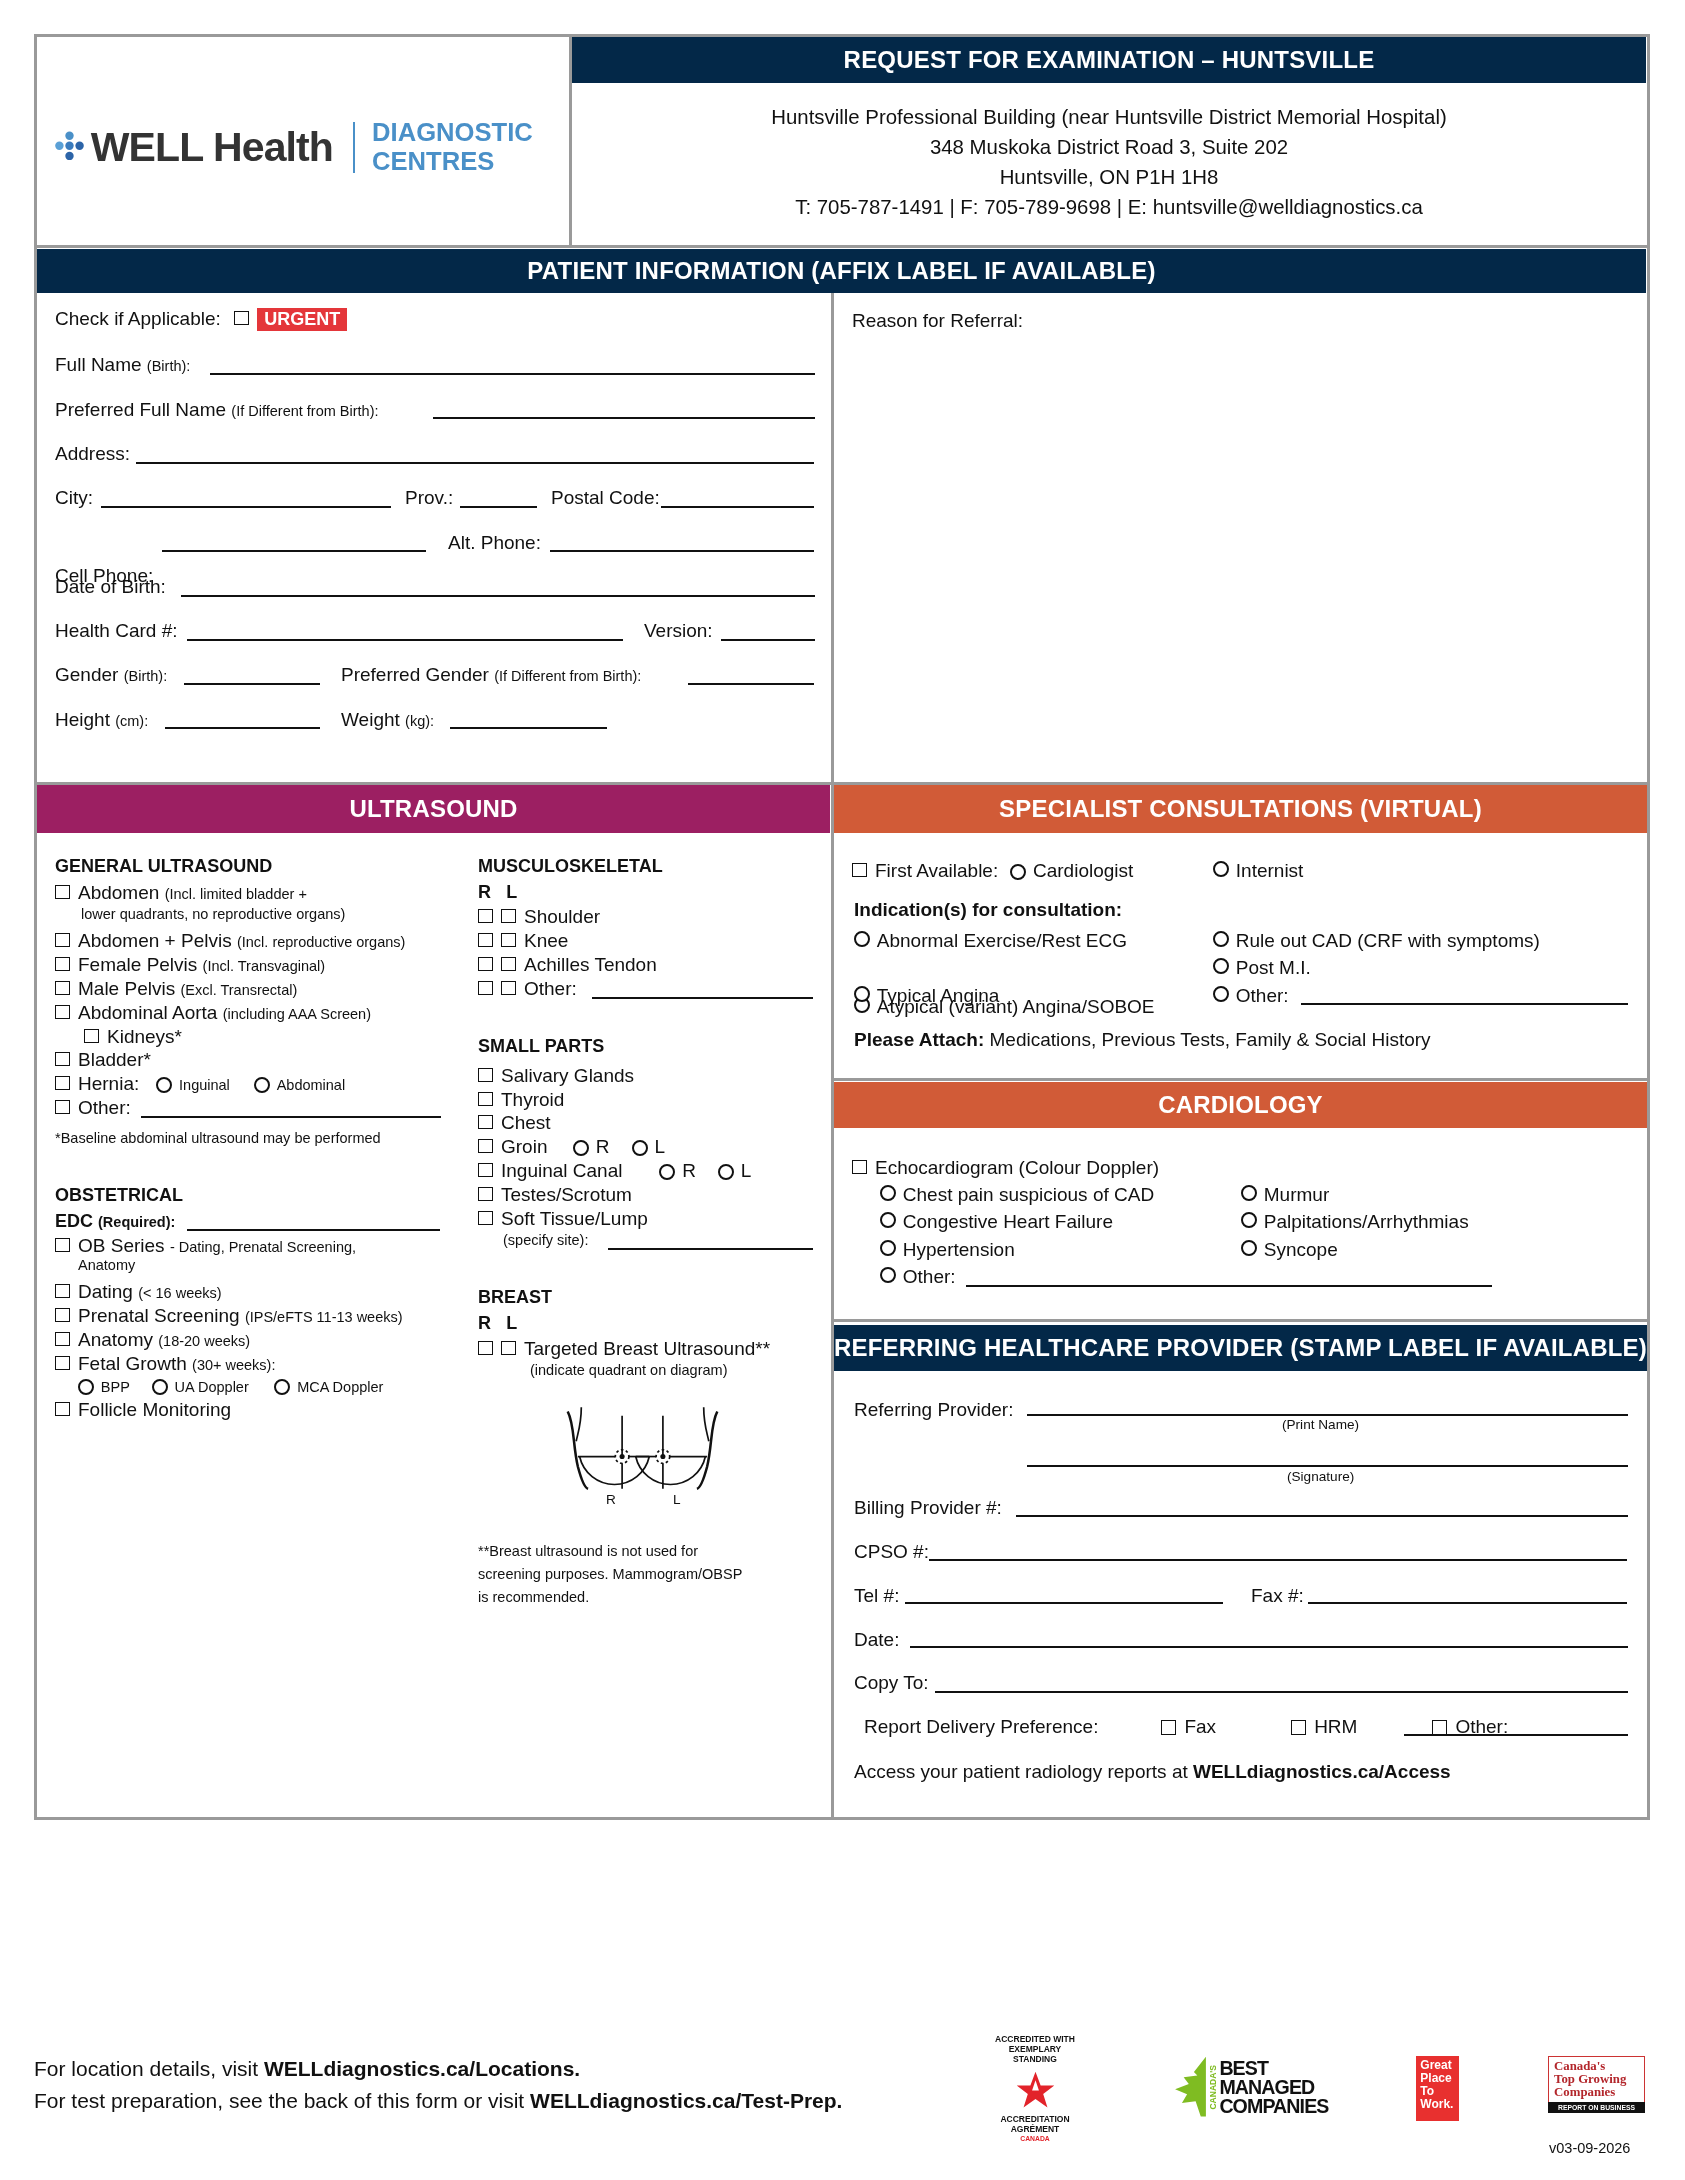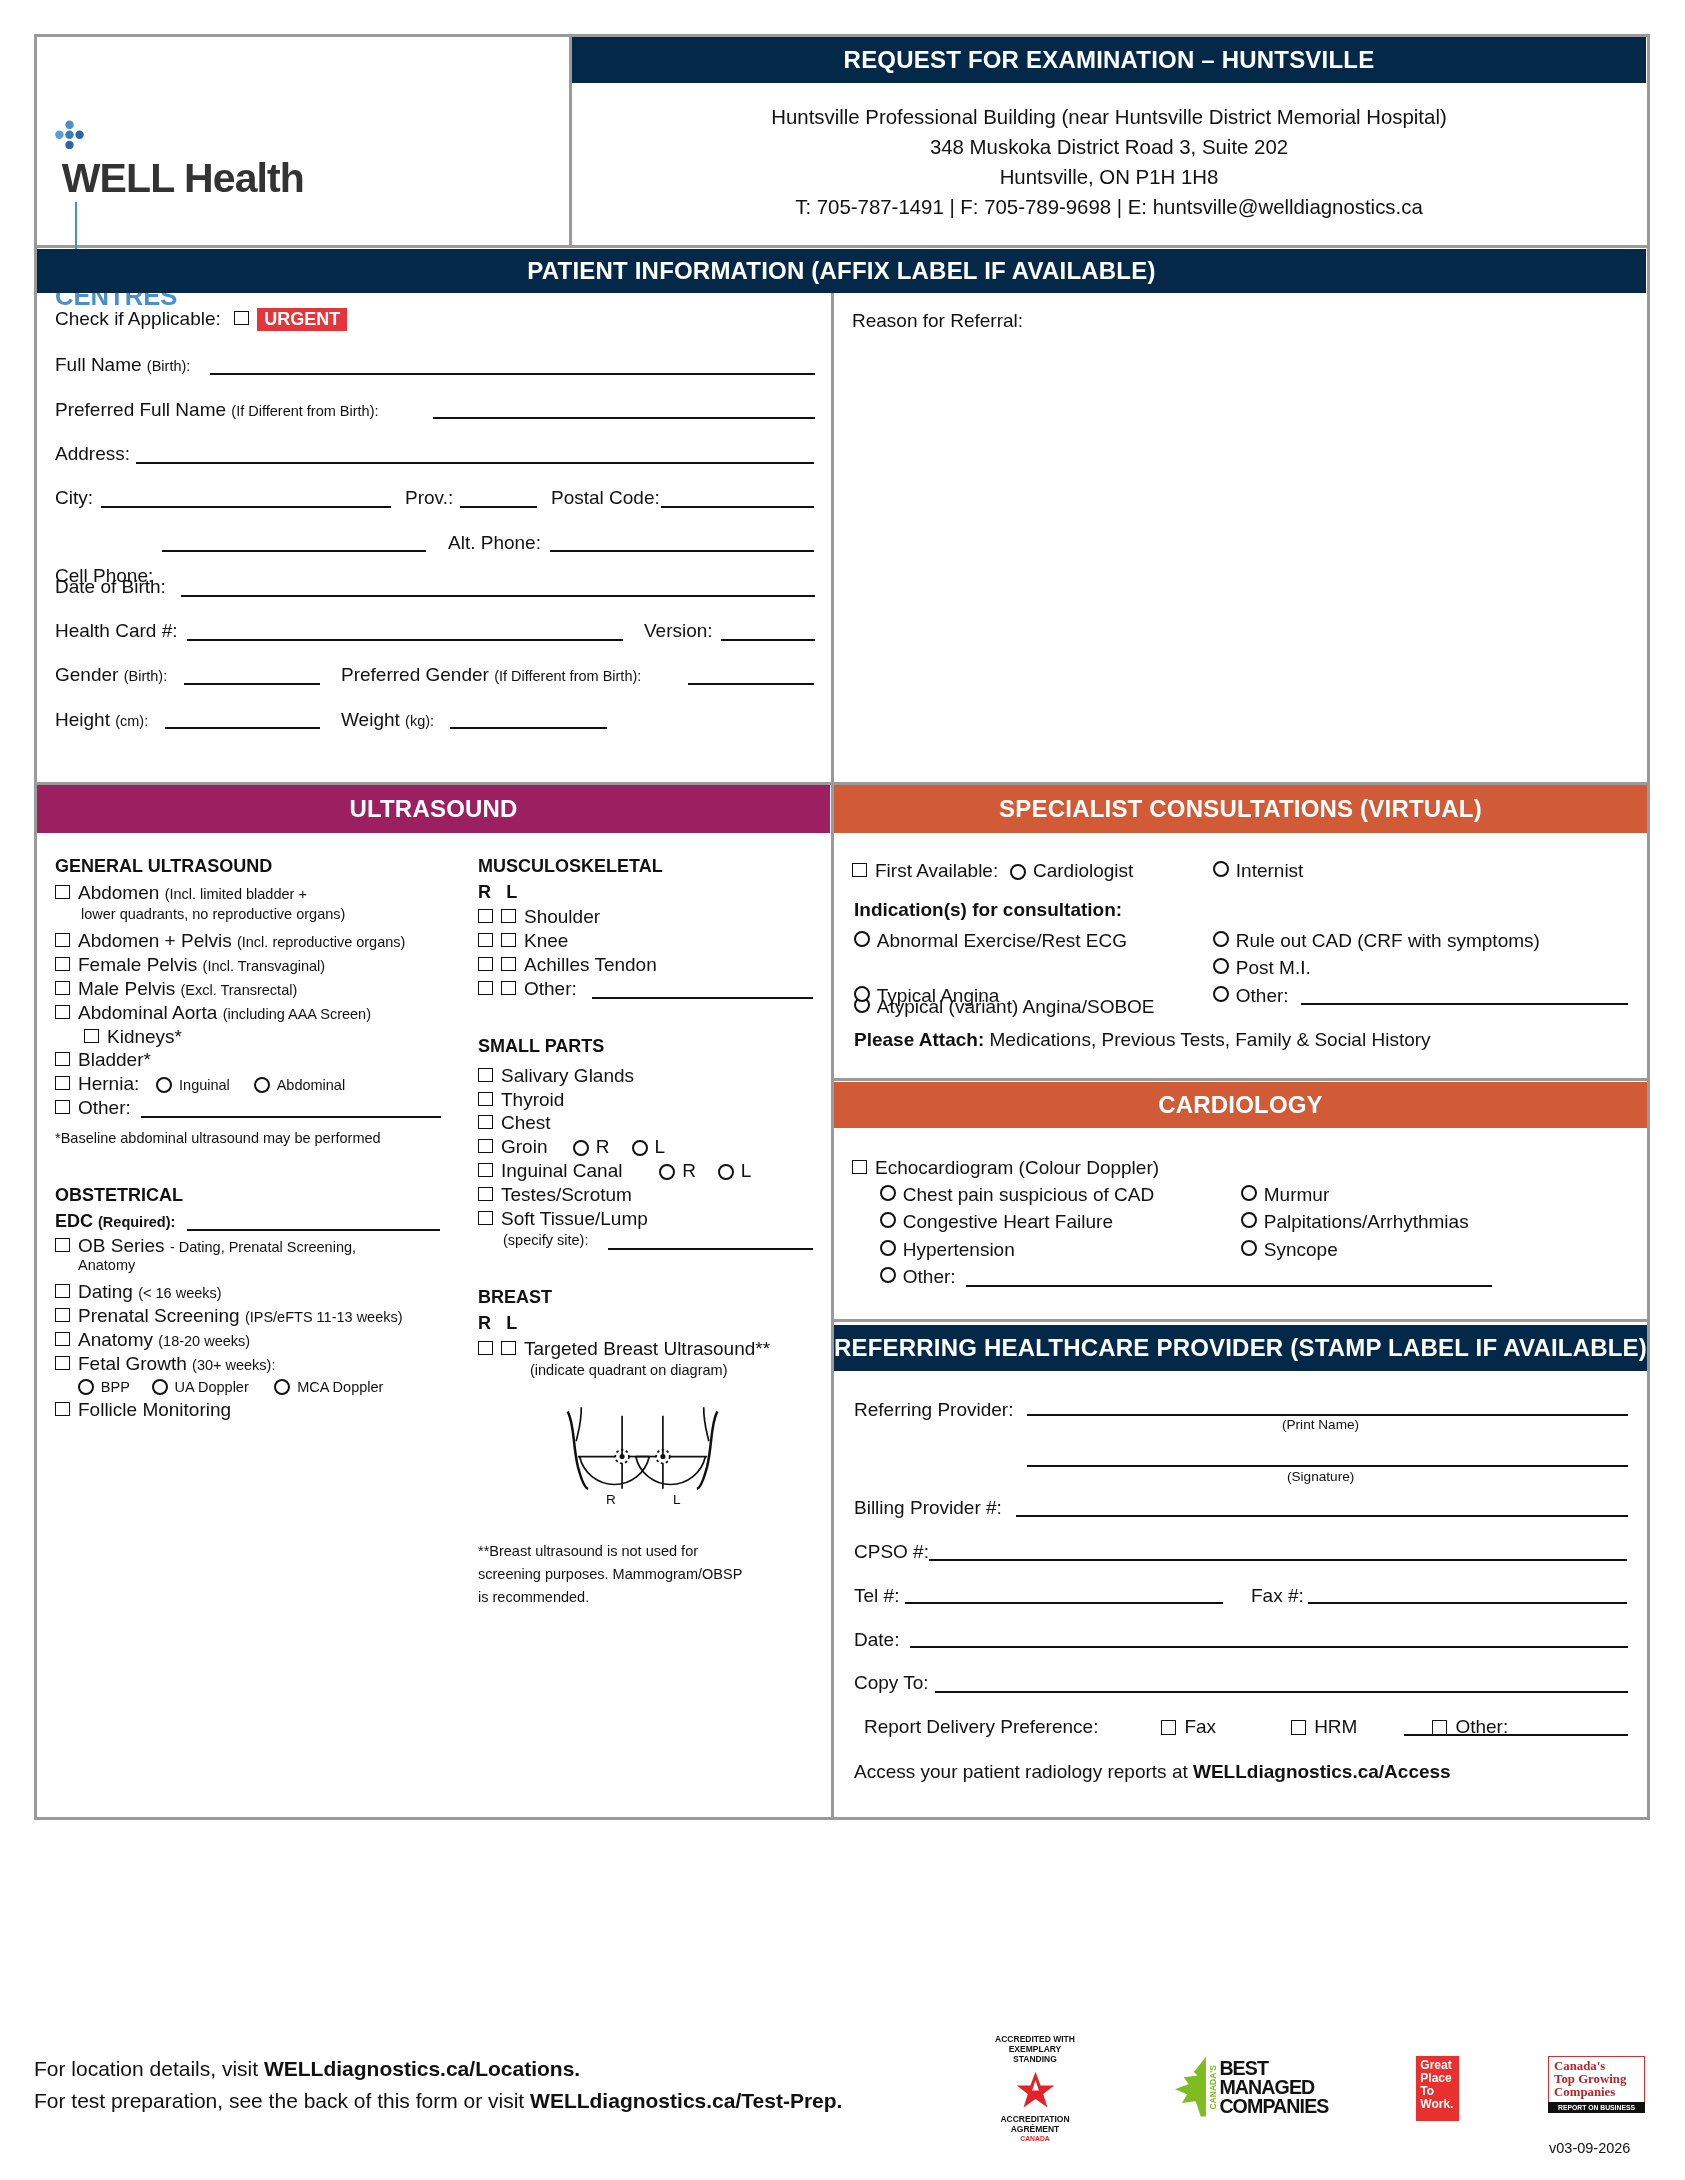--- a/index.html
+++ b/index.html
@@ -27,21 +27,21 @@
 <body>
 
 <div class="frame"></div>
 <div class="vline" style="left:569px;top:37px;height:210px;"></div>
 <div class="hline" style="left:37px;top:245px;width:1612px;"></div>
 <div class="vline" style="left:831px;top:293px;height:1527px;"></div>
 <div class="hline" style="left:37px;top:782px;width:1612px;"></div>
 <div class="hline" style="left:834px;top:1078px;width:816px;"></div>
 <div class="hline" style="left:834px;top:1319px;width:816px;"></div>
 
-<div class="abs" style="left:55px;top:118px;display:flex;flex-direction:column;">
+<div class="abs" style="left:55px;top:118px;display:flex;align-items:center;">
   <svg width="29" height="37" viewBox="0 0 34 44">
     <circle cx="17" cy="8" r="5" fill="#4a90c8"></circle>
     <circle cx="5" cy="20" r="5" fill="#5aa0d6"></circle>
     <circle cx="17" cy="20" r="5" fill="#3a7bbd"></circle>
     <circle cx="29" cy="20" r="5" fill="#2c64a8"></circle>
     <circle cx="17" cy="32" r="5" fill="#2c64a8"></circle>
   </svg>
   <span style="font-size:41px;font-weight:bold;color:#333;margin-left:6.8px;letter-spacing:-0.9px;">WELL Health</span>
   <span style="display:inline-block;width:1.7px;height:51px;background:#4a90c8;margin:0 17px 0 20.4px;"></span>
   <span style="display:flex;flex-direction:column;color:#4a90c8;font-weight:bold;font-size:25.6px;line-height:1.15;">

